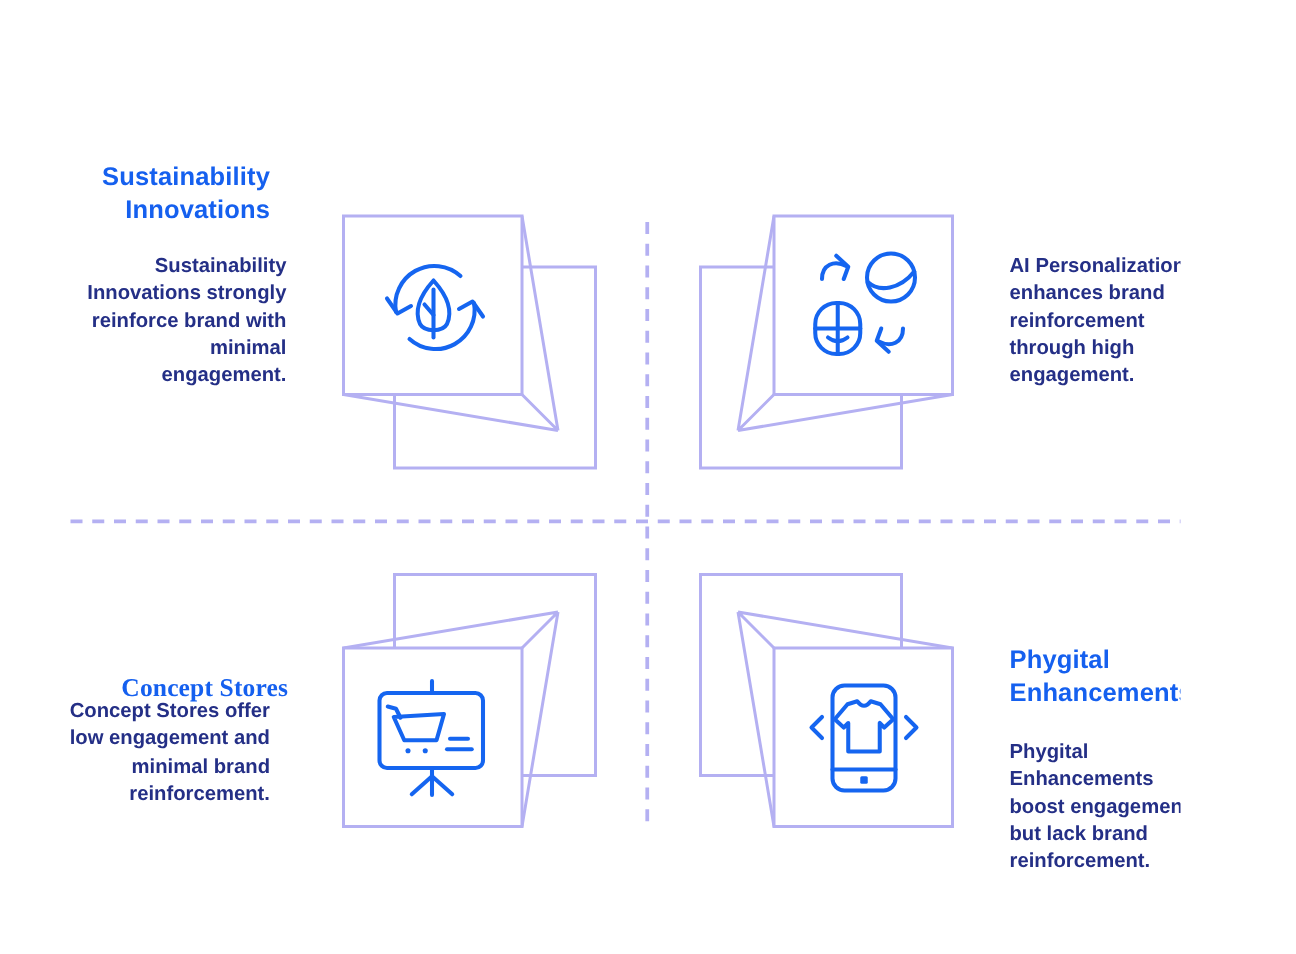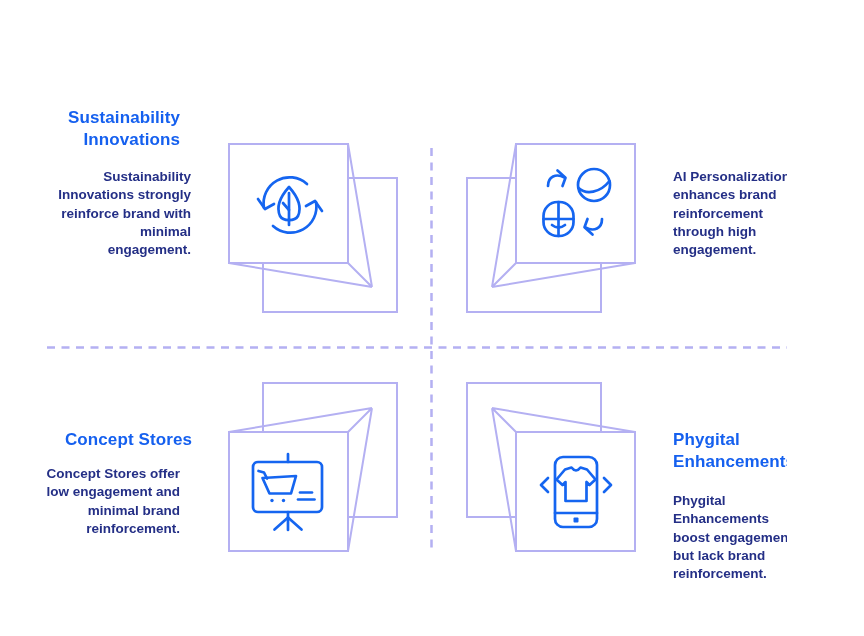--- a/index.html
+++ b/index.html
@@ -31,21 +31,21 @@
     color:var(--title_blue);letter-spacing:.1px;
   }
   .desc{
     font-size:13.5px;line-height:18.3px;font-weight:600;
     color:var(--body_navy);
   }
   .tl-title{left:30px;top:107px;width:150px;text-align:right;}
   .tl-desc {left:31px;top:168px;width:160px;text-align:right;}
   .tr-title{left:673px;top:107px;width:160px;text-align:left;}
   .tr-desc {left:673px;top:168px;width:155px;text-align:left;}
-  .bl-title{left:32px;top:429px;width:160px;text-align:right;}
+  .bl-title{left:32px;top:448px;width:160px;text-align:right;font-family:Liberation Serif, serif;}
   .bl-desc {left:20px;top:465px;width:160px;text-align:right;}
   .br-title{left:673px;top:429px;width:165px;text-align:left;}
   .br-desc {left:673px;top:492px;width:160px;text-align:left;}
 </style>
 </head>
 <body>
 
 <div class="canvas">
 
   <svg class="scene" width="864" height="636" viewBox="0 0 864 636">

